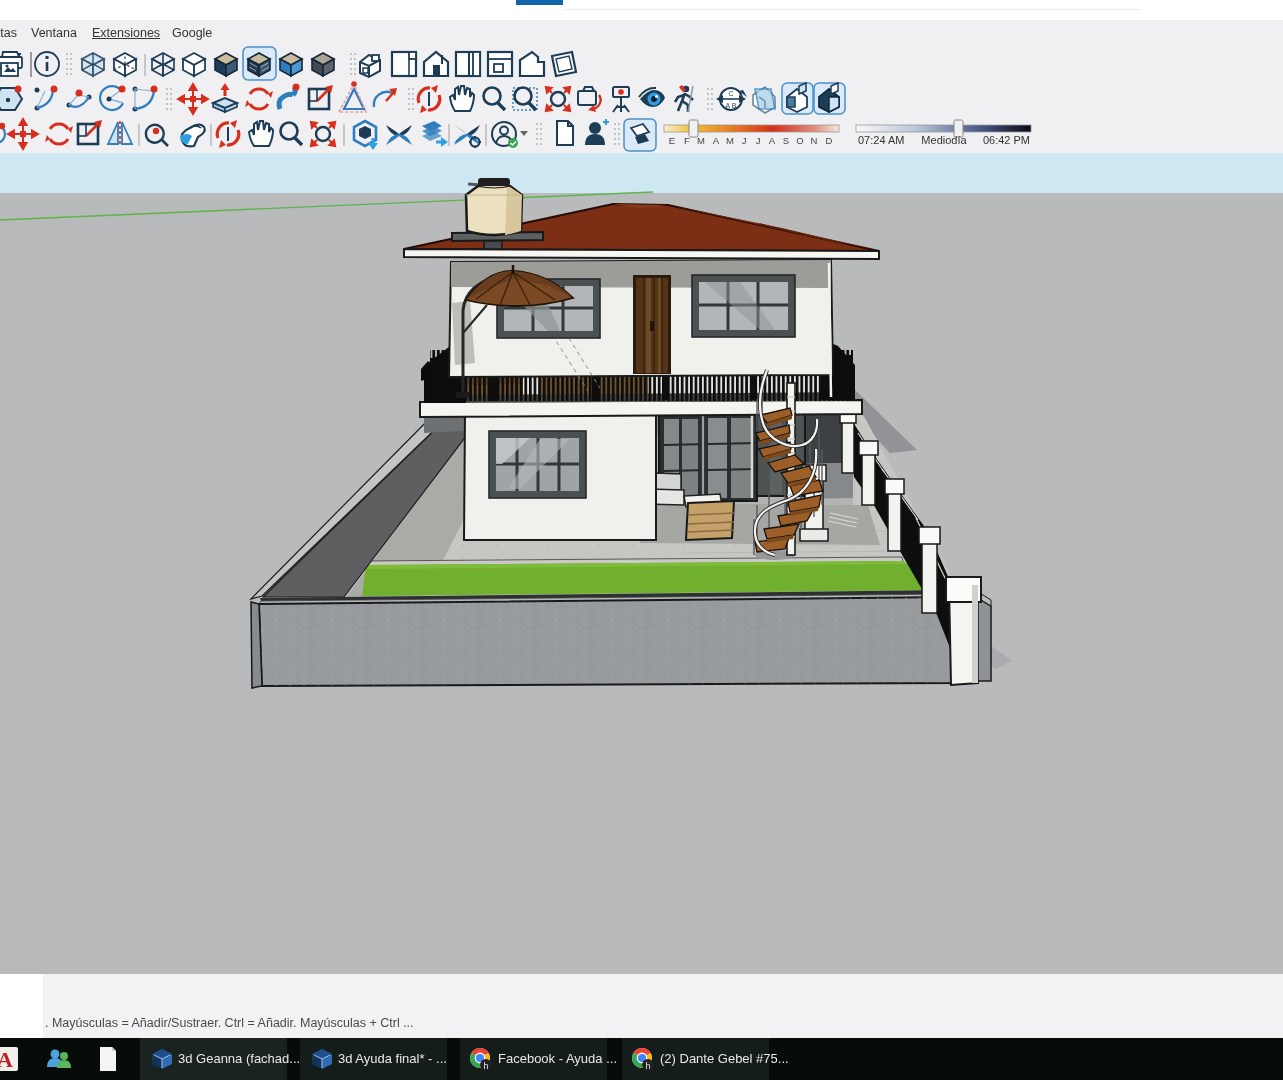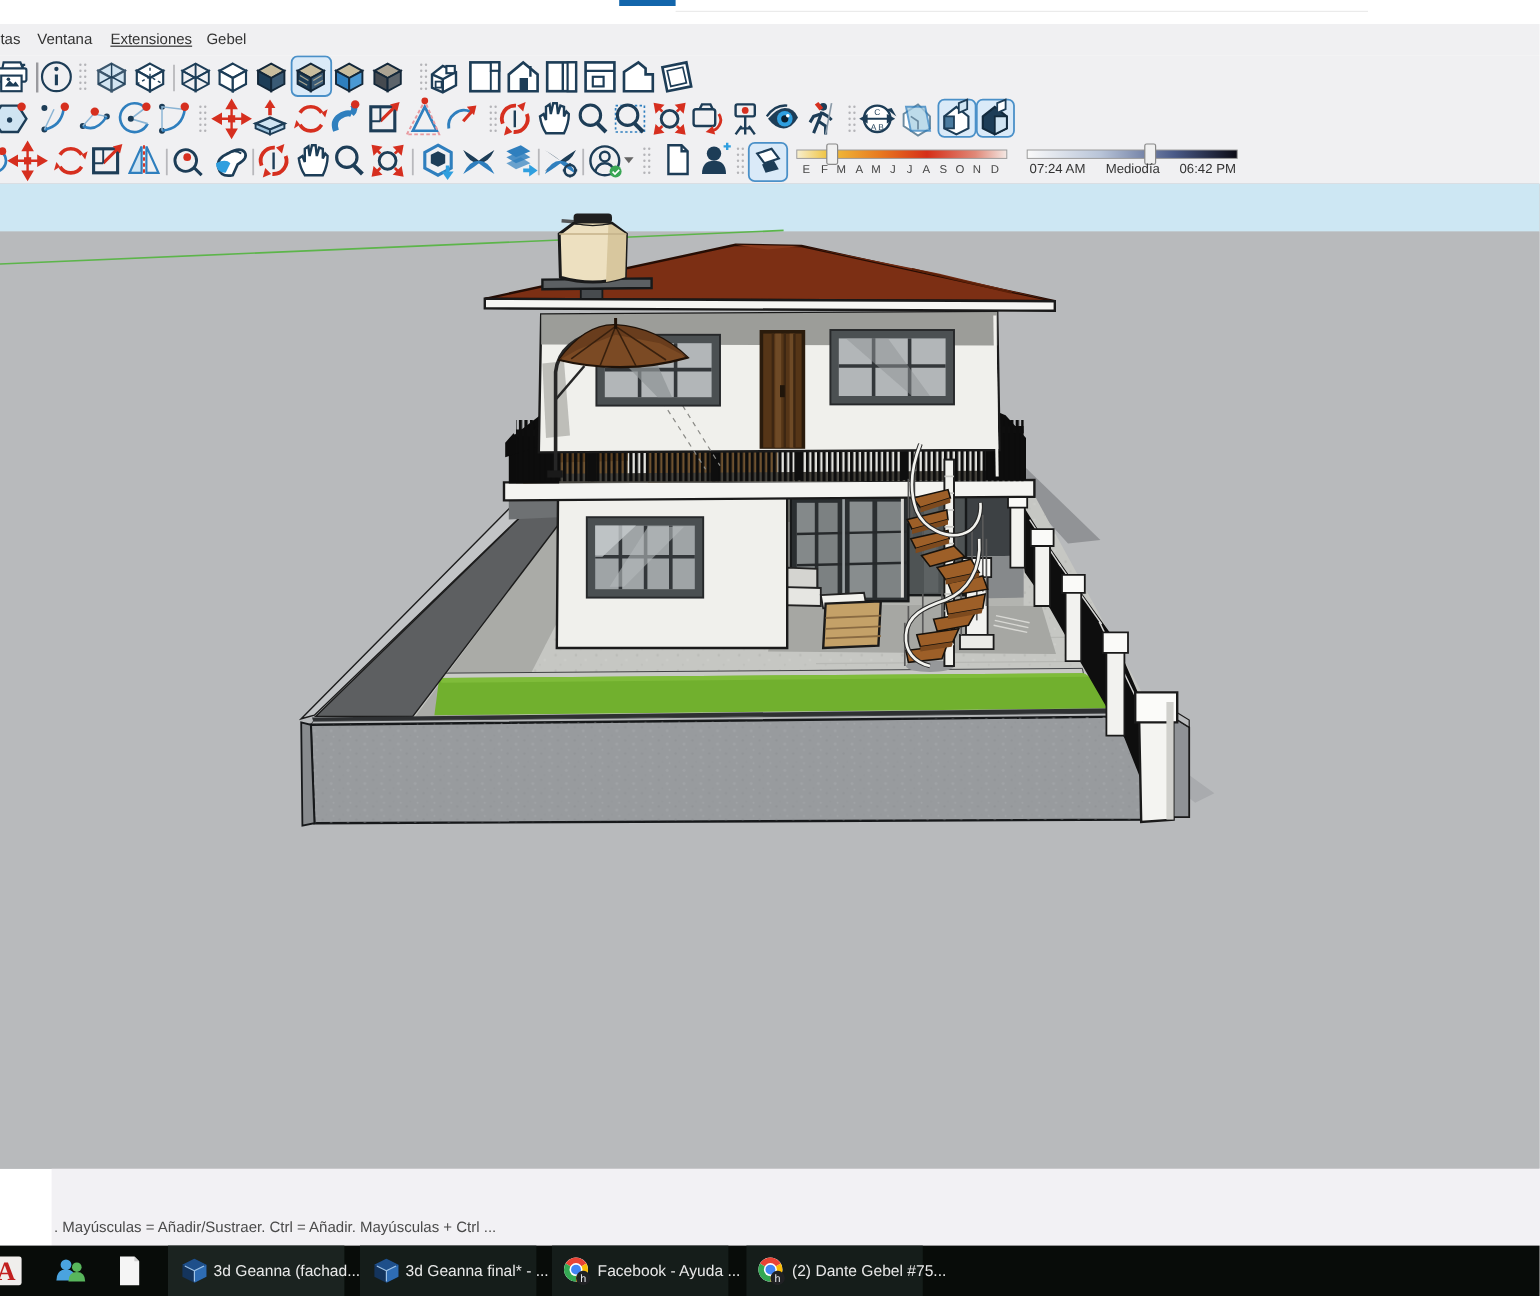--- a/index.html
+++ b/index.html
@@ -23,21 +23,21 @@
 </head>
 <body>
 <div id="app">
 <div class="abs" id="titlestrip"></div>
 <div class="abs" id="bluetab"></div>
 <div class="abs" style="left:563px;top:9px;width:577px;height:1px;background:#ebebeb;"></div>
 <div class="abs" id="menubar">
   <span style="left:-58px;">Herramientas</span>
   <span style="left:31px;text-align:right;">Ventana</span>
   <span style="left:92px;text-decoration:underline;">Extensiones</span>
-  <span style="left:172px;">Gebel</span>
+  <span style="left:172px;">Google</span>
 </div>
 <div class="abs" id="toolbars"><svg width="1283" height="107" xmlns="http://www.w3.org/2000/svg">
 <defs>
 <g id="grip">
             <g fill="#b4b4b8">
               <circle cx="1" cy="8" r="1"></circle>
               <circle cx="1" cy="13" r="1"></circle>
               <circle cx="1" cy="18" r="1"></circle>
               <circle cx="1" cy="23" r="1"></circle>
               <circle cx="1" cy="28" r="1"></circle>
@@ -837,21 +837,21 @@
 <div class="tbtn" style="left:300px;width:147px;">
  <svg class="abs" style="left:10px;top:9px" width="24" height="24" xmlns="http://www.w3.org/2000/svg">
   <polygon points="12,2 22,7 22,17 12,22 2,17 2,7" fill="#14345c"></polygon>
   <polygon points="12,2 22,7 12,12 2,7" fill="#1e4f8a"></polygon>
   <polygon points="12,12 22,7 22,17 12,22" fill="#2e6cb4"></polygon>
   <g stroke="#9fc4e8" stroke-width="1" fill="none">
             <path d="M 4,8 L 12,12 L 12,21"></path>
             <path d="M 20,8 L 12,12"></path>
           </g>
  </svg>
- <span class="lbl">3d Geanna final* - ...</span>
+ <span class="lbl">3d Ayuda final* - ...</span>
 </div>
 <div class="tbtn" style="left:460px;width:147px;">
  <svg class="abs" style="left:8px;top:8px" width="26" height="26" xmlns="http://www.w3.org/2000/svg">
   <circle cx="12" cy="12" r="10" fill="#fff"></circle>
   <path d="M 12,12 L 3.34,7 A 10,10 0 0 1 20.66,7 Z" fill="#ea4335"></path>
   <path d="M 12,12 L 20.66,7 A 10,10 0 0 1 12,22 Z" fill="#fbbc05"></path>
   <path d="M 12,12 L 12,22 A 10,10 0 0 1 3.34,7 Z" fill="#34a853"></path>
   <circle cx="12" cy="12" r="5.4" fill="#fff"></circle>
   <circle cx="12" cy="12" r="4.1" fill="#4285f4"></circle>
   <circle cx="18" cy="19" r="6" fill="#202124"></circle>

